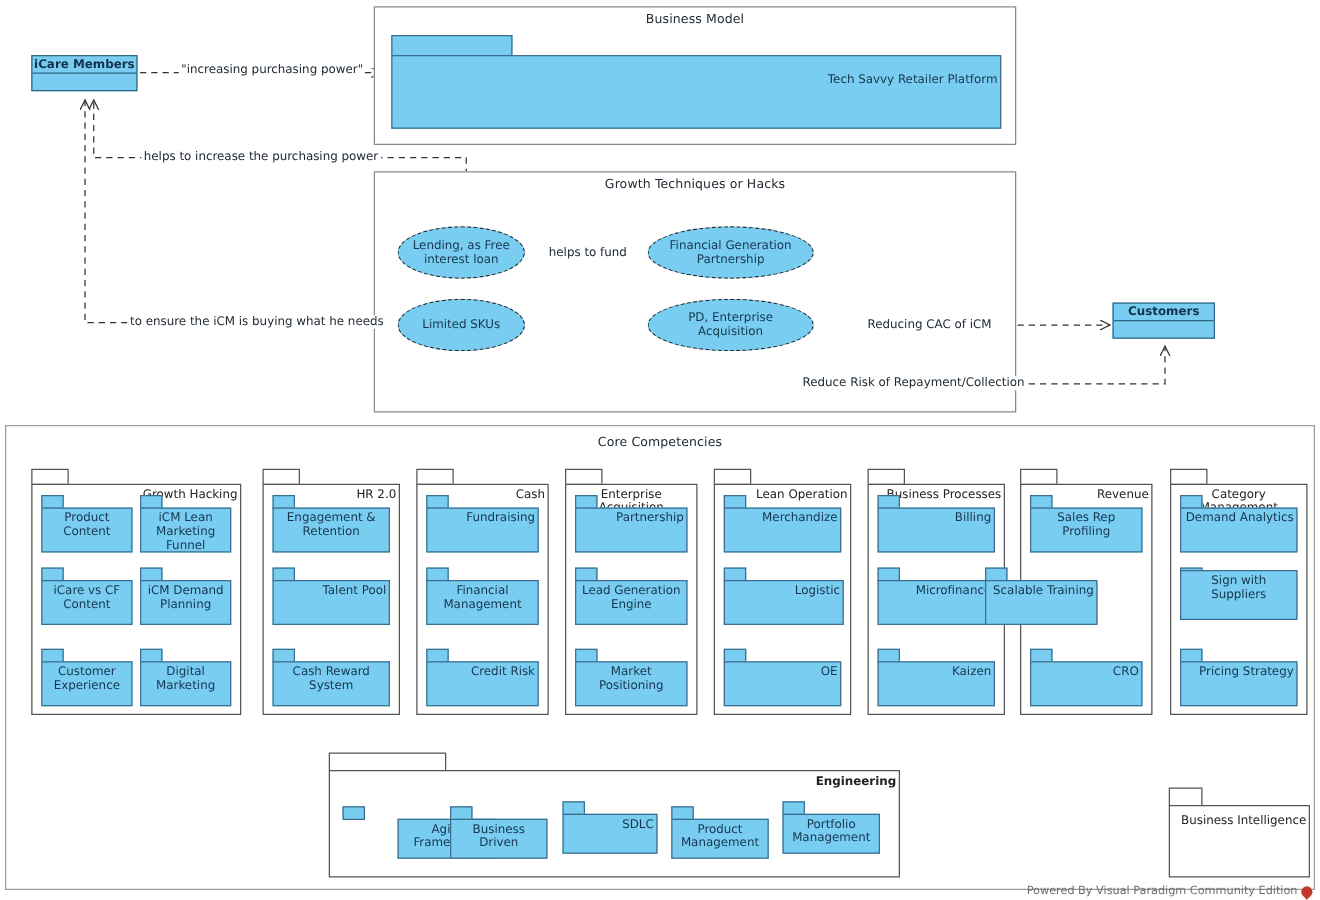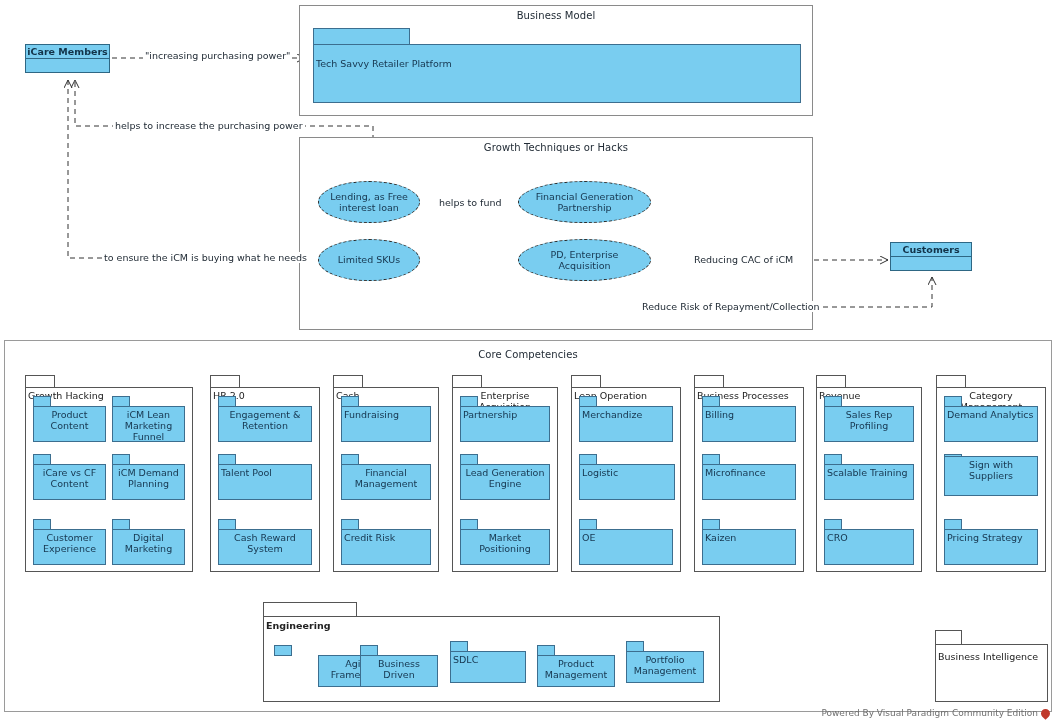--- a/index.html
+++ b/index.html
@@ -50,21 +50,21 @@
     background:#79cdf0;
   }
   .pkg .body{
     position:absolute;
     left:0;
     box-sizing:border-box;
     border:1px solid #3c6e8f;
     background:#79cdf0;
     display:flex;
     align-items:flex-start;
-    justify-content:flex-start;
+    justify-content:flex-end;
     text-align:center;
     line-height:1.15;
     padding-top:3px;
   }
   .pkg .body span{
     display:block;
     font-size:9.5px;
     color:#16364f;
     padding:0 2px;
   }
@@ -403,21 +403,21 @@
         <div class="body" style="top: 12px; width: 106px; height: 185px; align-items: flex-start; padding-top: 3px;">
           <span>Revenue</span>
         </div>
       </div>
       <div class="pkg subpkg" style="left: 824px; top: 396px; width: 90px; height: 46px;">
         <div class="tab"></div>
         <div class="body" style="top: 10px; width: 90px; height: 36px;">
           <span>Sales Rep Profiling</span>
         </div>
       </div>
-      <div class="pkg subpkg" style="left: 824px; top: 454px; width: 90px; height: 46px;">
+      <div class="pkg subpkg" style="left: 788px; top: 454px; width: 90px; height: 46px;">
         <div class="tab"></div>
         <div class="body" style="top: 10px; width: 90px; height: 36px;">
           <span>Scalable Training</span>
         </div>
       </div>
       <div class="pkg subpkg" style="left: 824px; top: 519px; width: 90px; height: 46px;">
         <div class="tab"></div>
         <div class="body" style="top: 10px; width: 90px; height: 36px;">
           <span>CRO</span>
         </div>

